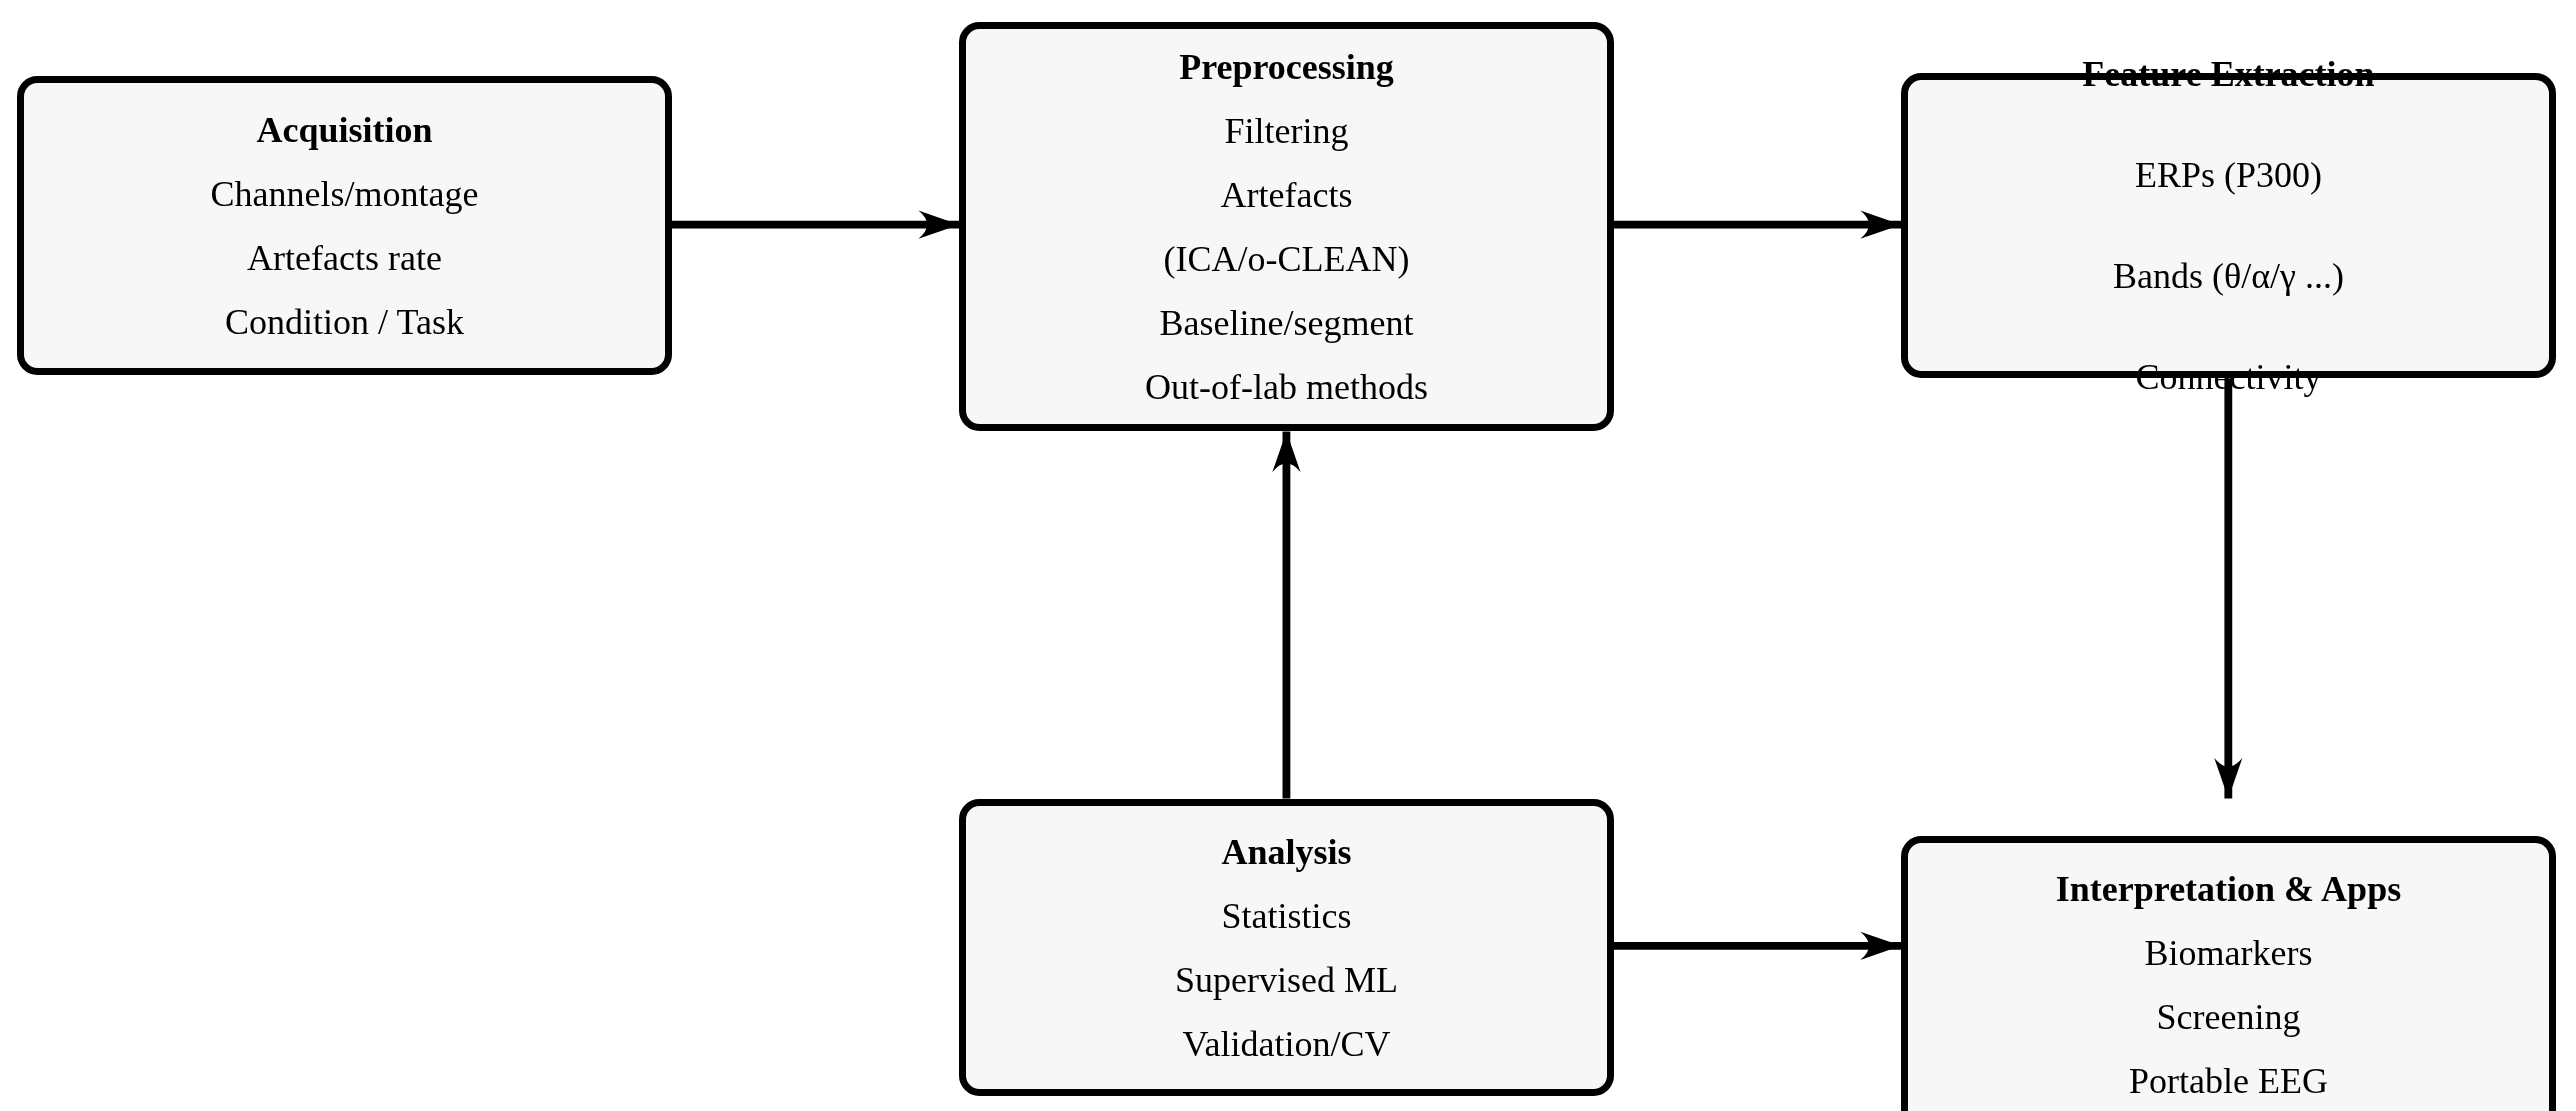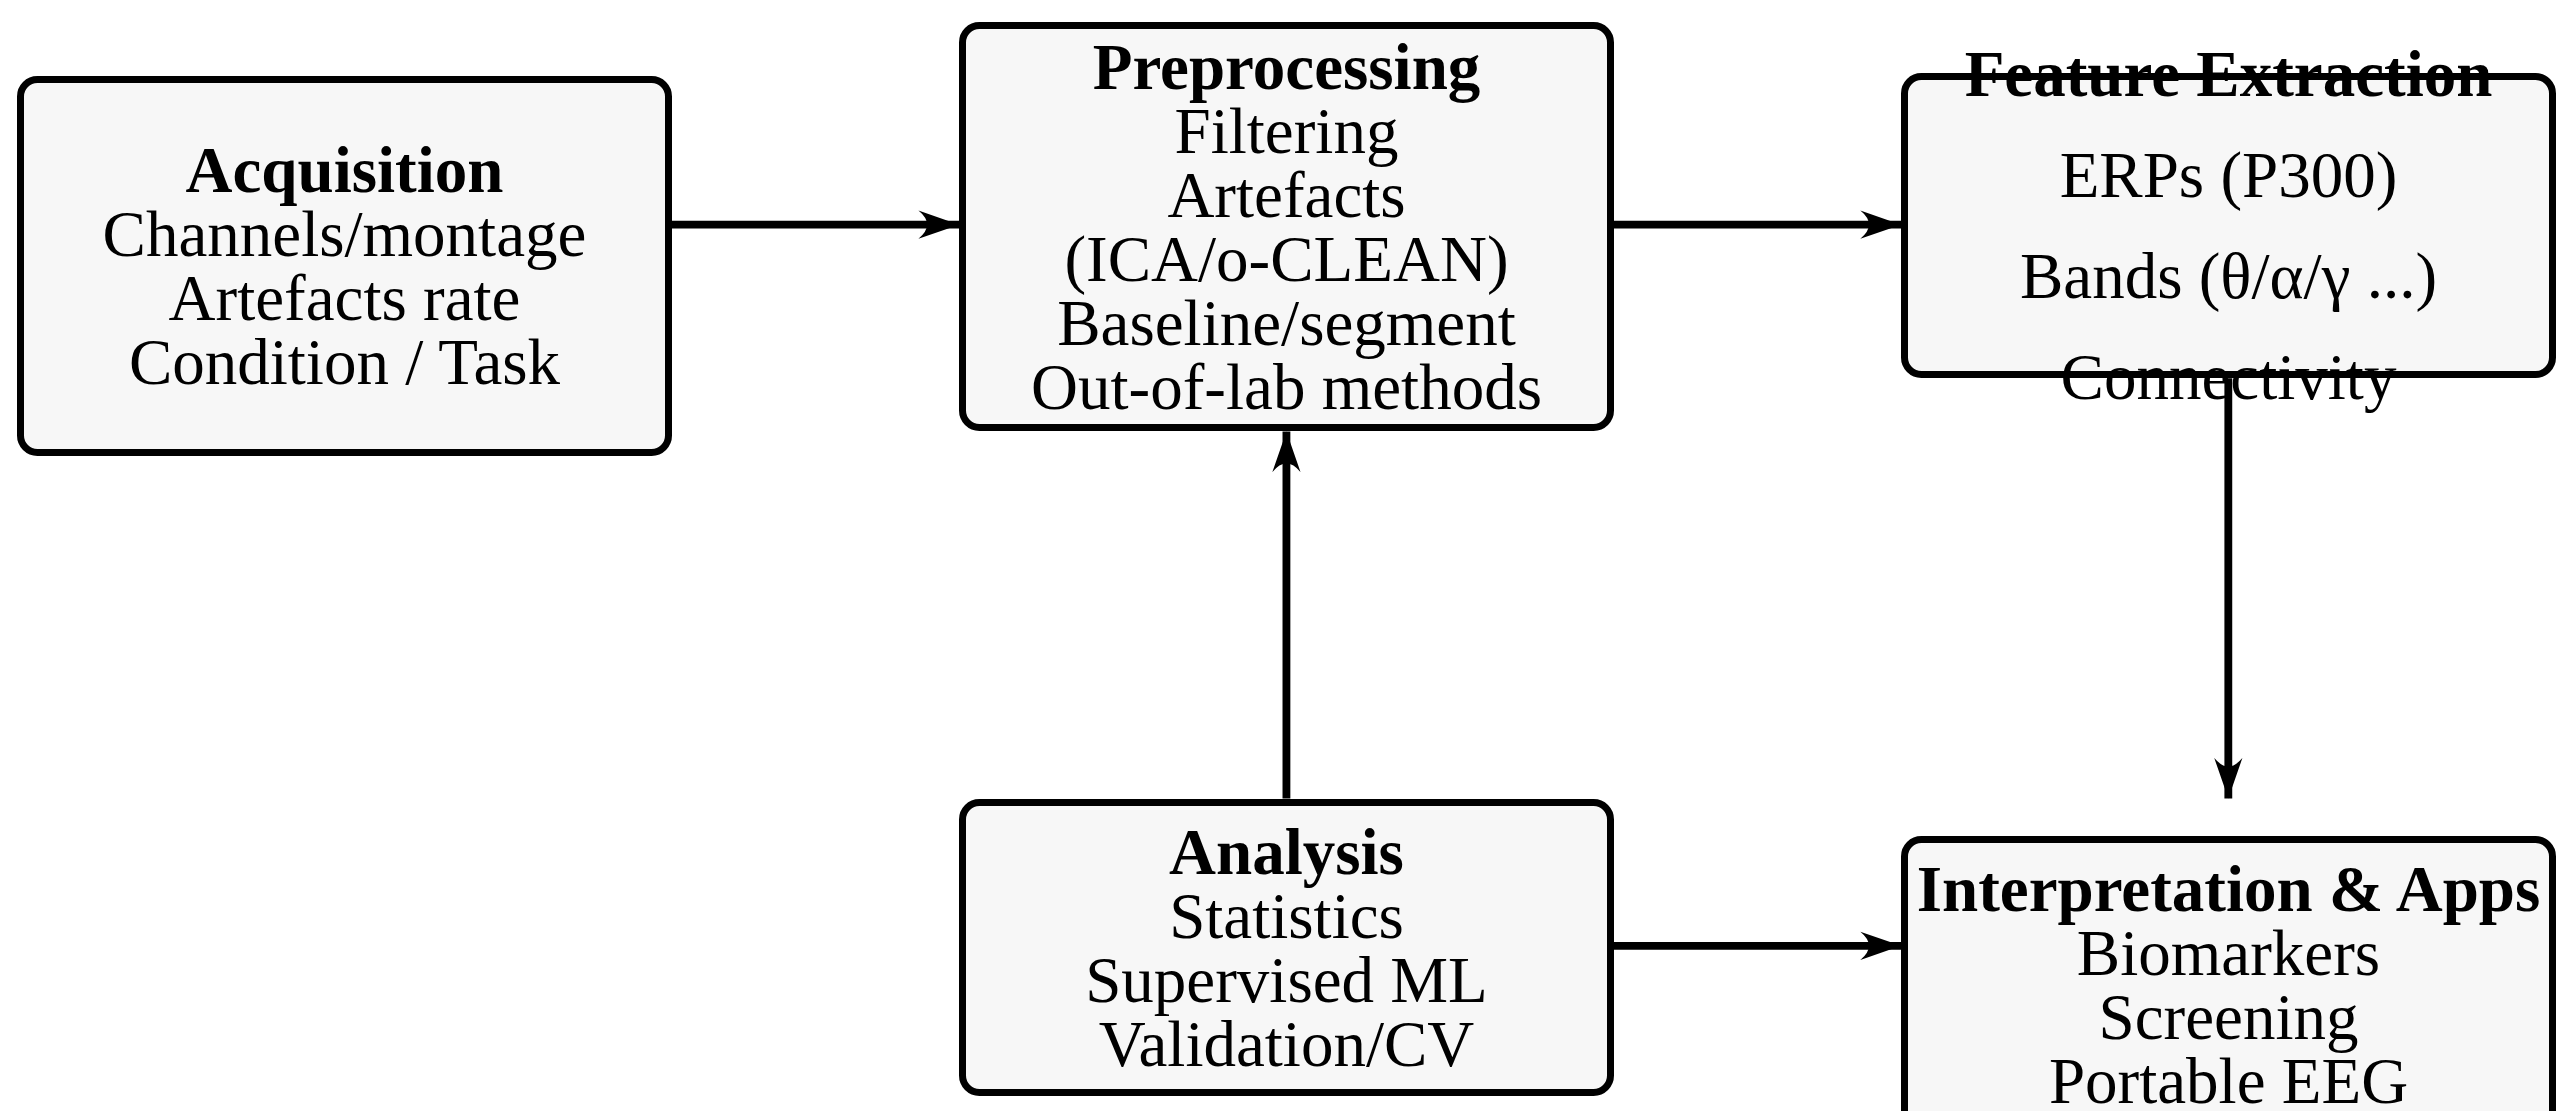--- a/index.html
+++ b/index.html
@@ -27,30 +27,30 @@
     position: absolute;
     box-sizing: border-box;
     background: #f7f7f7;
     border: 7.8px solid #000000;
     border-radius: 20.4px;
     display: flex;
     flex-direction: column;
     justify-content: center;
     align-items: center;
     text-align: center;
-    font-size: 65px;
+    font-size: 36px;
     line-height: 64px;
   }
   .box .title {
     font-weight: bold;
   }
   .box .line {
     font-weight: normal;
   }
-  #box-acquisition       { left: 17px;   top: 76px;   width: 655px; height: 380px; }
+  #box-acquisition       { left: 17px;   top: 76px;   width: 655px; height: 299px; }
   #box-preprocessing     { left: 959px; top: 22px;   width: 655px; height: 409px; }
   #box-feature           { left: 1901px; top: 73px;   width: 655px; height: 305px; gap: 37px; }
   #box-analysis          { left: 959px; top: 799px; width: 655px; height: 297px; }
   #box-interpretation    { left: 1901px; top: 836px; width: 655px; height: 298px; }
   .edge {
     stroke: #000000;
     stroke-width: 10;
     fill: none;
   }
   .edge-head {

